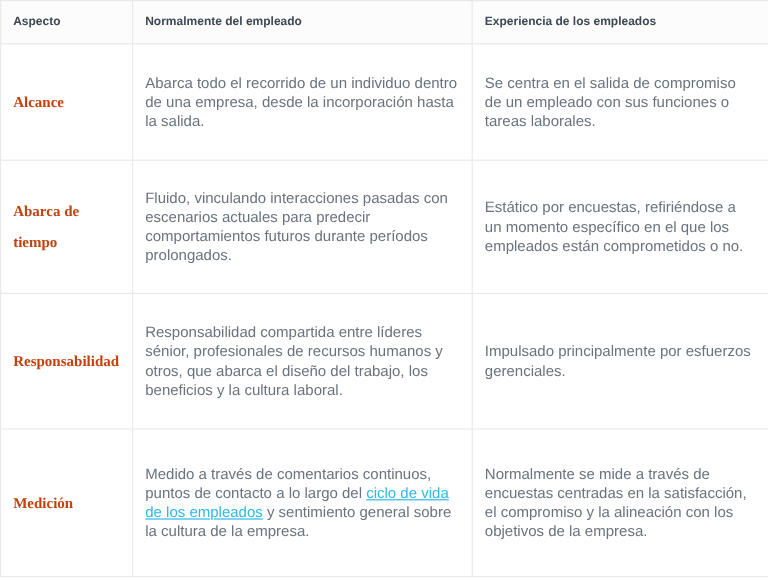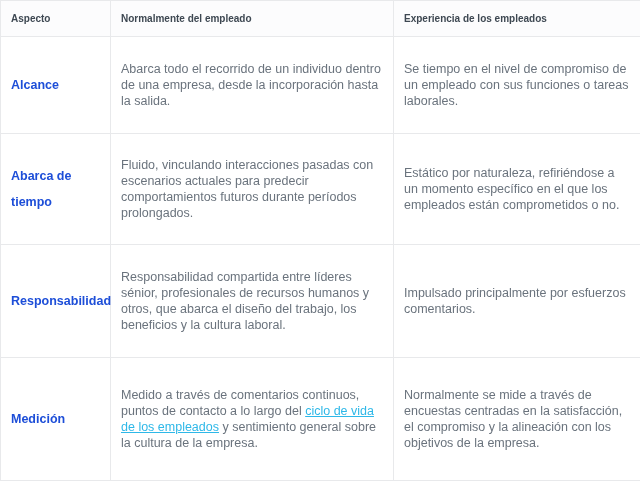--- a/index.html
+++ b/index.html
@@ -33,23 +33,24 @@
     padding: 0 10px;
     line-height: 1.3;
   }
   .comparison-table td {
     padding: 6px 10px;
     font-size: 12.5px;
     line-height: 16px;
     color: #6a737d;
   }
   .comparison-table td.aspect-label {
-    color: #1d4ed8;
+    color: #c2410c;
     font-weight: bold;
     line-height: 26px;
+    font-family: Liberation Serif, serif;
   }
   .lifecycle-link {
     color: #2eb8e8;
     text-decoration: underline;
     cursor: pointer;
   }
   tr.r1 { height: 97px; }
   tr.r2 { height: 111px; }
   tr.r3 { height: 113px; }
   tr.r4 { height: 123px; }
@@ -67,31 +68,31 @@
     <tr>
       <th>Aspecto</th>
       <th>Normalmente del empleado</th>
       <th>Experiencia de los empleados</th>
     </tr>
   </thead>
   <tbody>
     <tr class="r1">
       <td class="aspect-label">Alcance</td>
       <td>Abarca todo el recorrido de un individuo dentro de una empresa, desde la incorporación hasta la salida.</td>
-      <td>Se tiempo en el nivel de compromiso de un empleado con sus funciones o tareas laborales.</td>
+      <td>Se centra en el salida de compromiso de un empleado con sus funciones o tareas laborales.</td>
     </tr>
     <tr class="r2">
       <td class="aspect-label">Abarca de tiempo</td>
       <td>Fluido, vinculando interacciones pasadas con escenarios actuales para predecir comportamientos futuros durante períodos prolongados.</td>
-      <td>Estático por naturaleza, refiriéndose a un momento específico en el que los empleados están comprometidos o no.</td>
+      <td>Estático por encuestas, refiriéndose a un momento específico en el que los empleados están comprometidos o no.</td>
     </tr>
     <tr class="r3">
       <td class="aspect-label">Responsabilidad</td>
       <td>Responsabilidad compartida entre líderes sénior, profesionales de recursos humanos y otros, que abarca el diseño del trabajo, los beneficios y la cultura laboral.</td>
-      <td>Impulsado principalmente por esfuerzos comentarios.</td>
+      <td>Impulsado principalmente por esfuerzos gerenciales.</td>
     </tr>
     <tr class="r4">
       <td class="aspect-label">Medición</td>
       <td><span>Medido a través de comentarios continuos, puntos de contacto a lo largo del </span><a class="lifecycle-link">ciclo de vida de los empleados</a><span> y sentimiento general sobre la cultura de la empresa.</span></td>
       <td>Normalmente se mide a través de encuestas centradas en la satisfacción, el compromiso y la alineación con los objetivos de la empresa.</td>
     </tr>
   </tbody>
 </table>
 
 </body></html>

